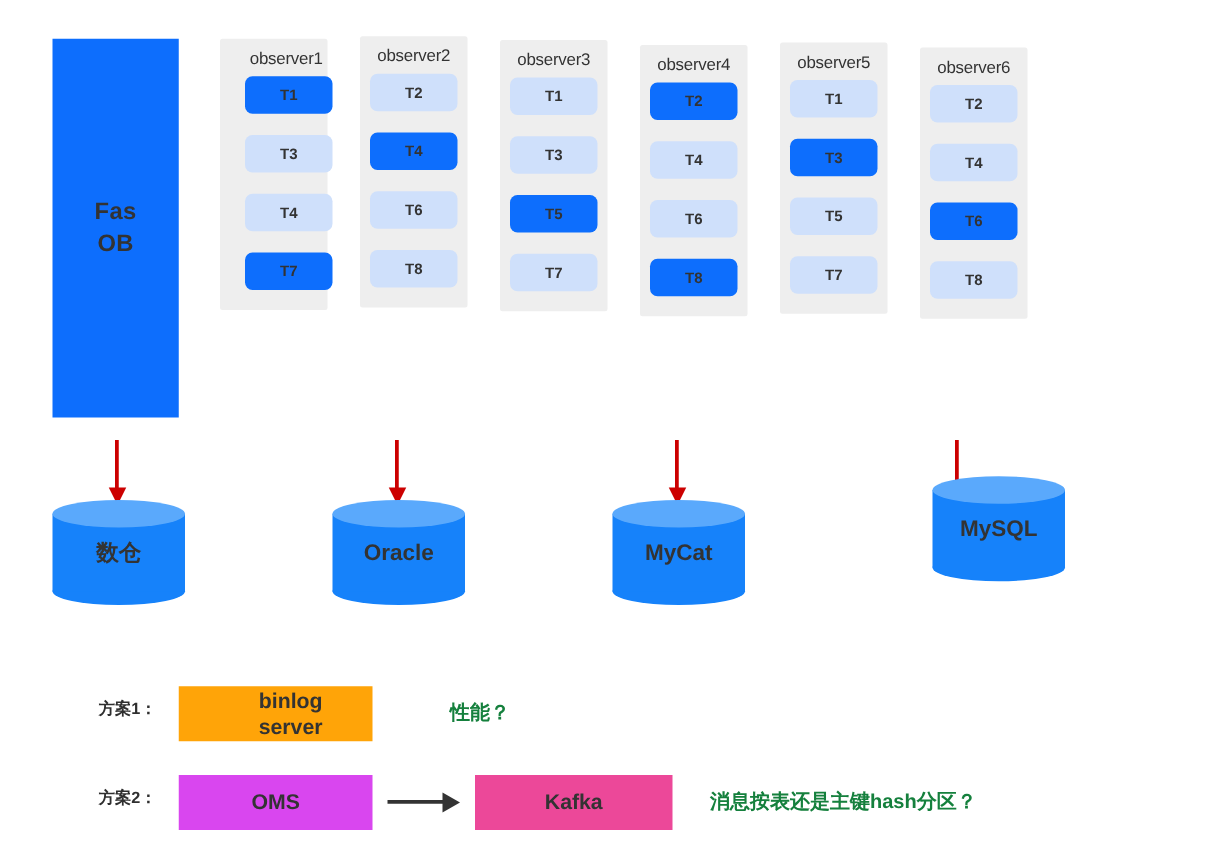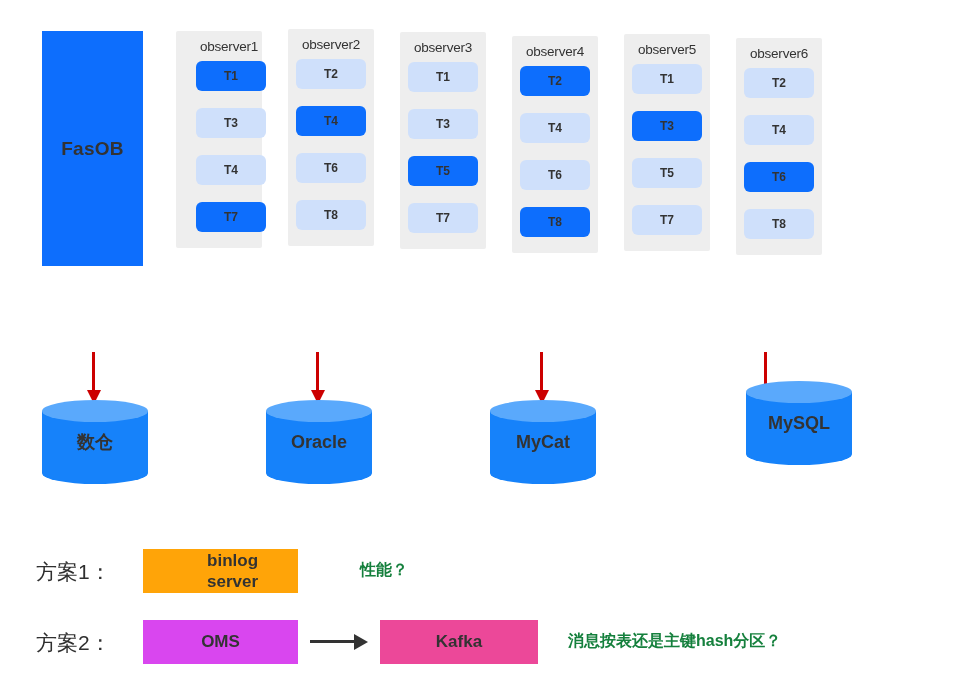--- a/index.html
+++ b/index.html
@@ -18,24 +18,24 @@
     position: absolute;
     inset: 0;
   }
 
   
   .ob-box {
     position: absolute;
     left: 42px;
     top: 31px;
     width: 101px;
-    height: 235px;
+    height: 303px;
     background: #0d6efd;
     display: flex;
-    flex-direction: row;
+    flex-direction: column;
     align-items: center;
     justify-content: center;
     color: #333333;
     font-weight: bold;
     font-size: 19px;
     line-height: 1.35;
     letter-spacing: 0.3px;
   }
 
   
@@ -164,24 +164,25 @@
     justify-content: center;
     font-size: 18px;
     font-weight: bold;
     color: #333333;
     z-index: 3;
   }
 
   
   .plan-label {
     position: absolute;
-    font-size: 21px;
-    font-weight: normal;
+    font-size: 13px;
+    font-weight: bold;
     color: #2f2f2f;
     white-space: nowrap;
+    margin-left: 43px;
   }
   .plan-box {
     position: absolute;
     display: flex;
     align-items: center;
     justify-content: center;
     font-size: 17px;
     font-weight: bold;
     color: #333333;
     text-align: right;

